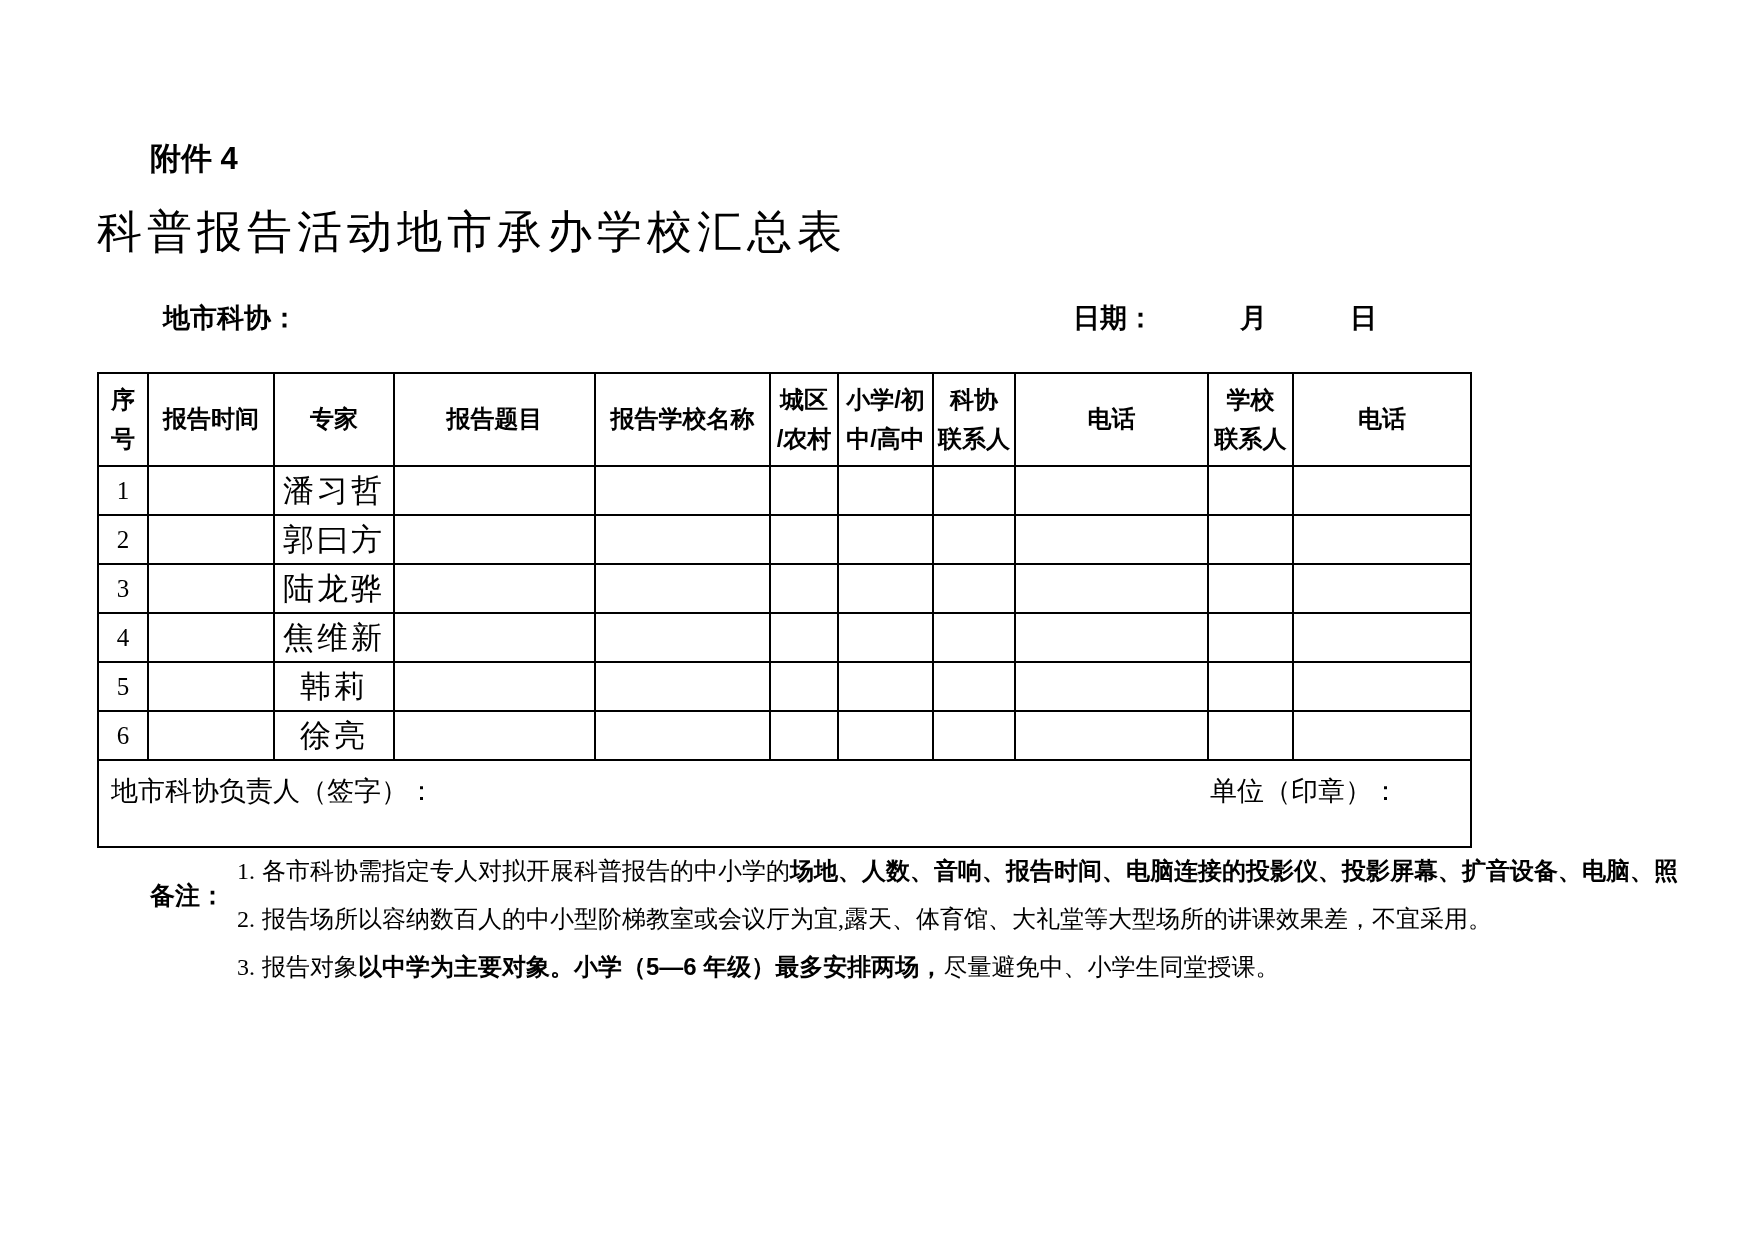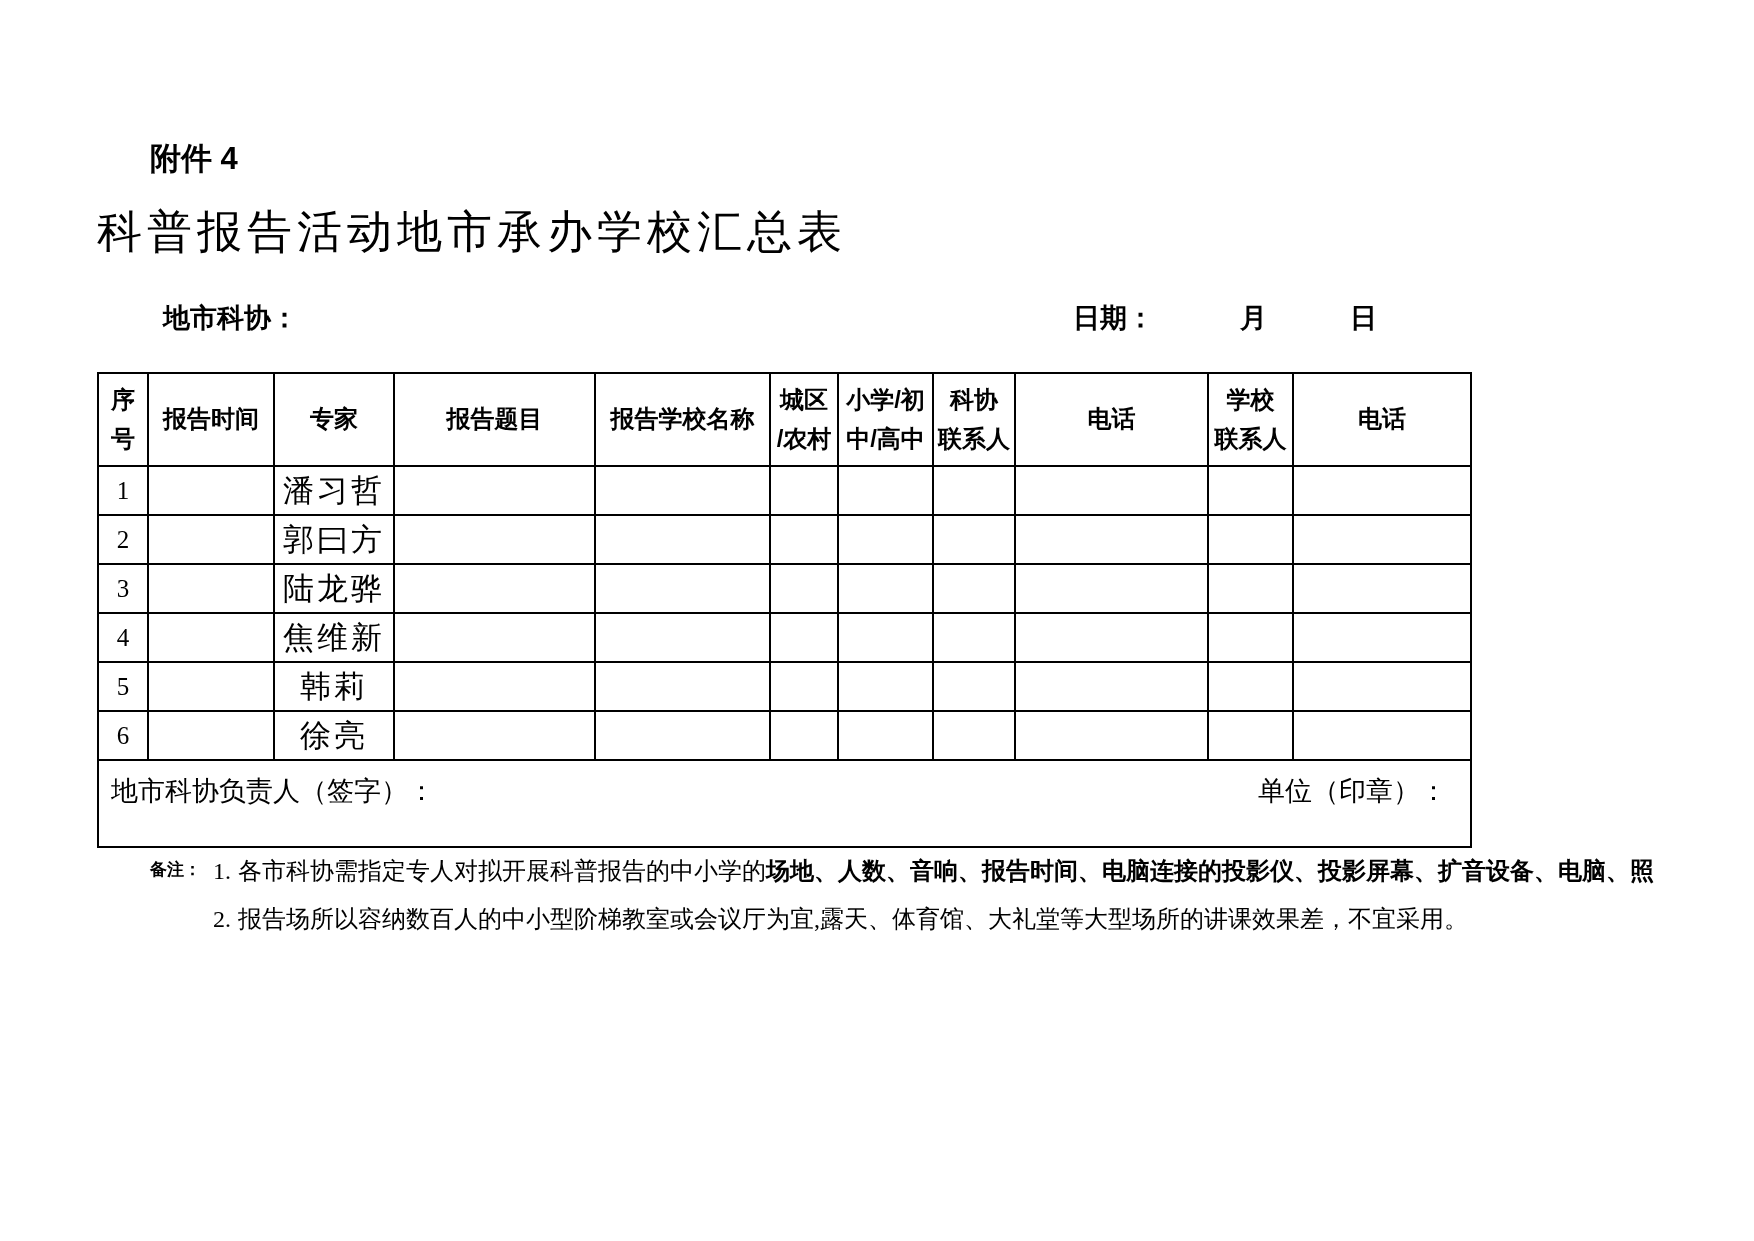--- a/index.html
+++ b/index.html
@@ -54,31 +54,31 @@
   .sheet td.expert {
     font-family:"Liberation Serif", serif;
     font-size:31px; letter-spacing:3px;border-radius:18px;
   }
   .sheet tr.footrow td {
     height:85px; position:relative;
     text-align:left; vertical-align:top;
     font-family:"Liberation Serif", serif; font-size:27px;
   }
   .sheet .sign { position:absolute; left:12px;   top:12px; white-space:nowrap;text-align:center; }
-  .sheet .seal { position:absolute; left:1111px; top:12px; white-space:nowrap;margin-left:48px; }
+  .sheet .seal { position:absolute; left:1111px; top:12px; white-space:nowrap; }
 
   .notes {
     position:absolute; left:150px; top:856px;
     font-size:24px; line-height:30px;
   }
   .notes-row { display:flex; align-items:flex-start; }
   .notes-label {
-    font-family:Liberation Mono, monospace;
-    font-weight:bold; font-size:17px;
-    margin-right:12px; white-space:nowrap;
+    font-family:Liberation Sans, sans-serif;
+    font-weight:bold; font-size:25px;
+    margin-right:12px; white-space:nowrap;margin-top:24px;
   }
   .note-line { white-space:nowrap; margin-bottom:18px; }
   .note-line.cont { margin-left:50px; }
   .note-num { margin-right:7px; }
   .b { font-family:"Liberation Sans", sans-serif; font-weight:bold; }
 </style>
 </head>
 <body>
 
 <div class="page">
@@ -219,17 +219,20 @@
   <div class="notes">
     <div class="notes-row">
       <div class="notes-label">备注：</div>
       <div class="notes-body">
         <div class="note-line">
           <span class="note-num">1.</span><span>各市科协需指定专人对拟开展科普报告的中小学的</span><span class="b">场地、人数、音响、报告时间、电脑连接的投影仪、投影屏幕、扩音设备、电脑、照</span>
         </div>
         <div class="note-line">
           <span class="note-num">2.</span><span>报告场所以容纳数百人的中小型阶梯教室或会议厅为宜,露天、体育馆、大礼堂等大型场所的讲课效果差，不宜采用。</span>
         </div>
+        <div class="note-line">
+          <span class="note-num">3.</span><span>报告对象</span><span class="b">以中学为主要对象。小学（5—6 年级）最多安排两场，</span><span>尽量避免中、小学生同堂授课。</span>
+        </div>
       </div>
     </div>
   </div>
 
 </div>
 
 </body></html>

